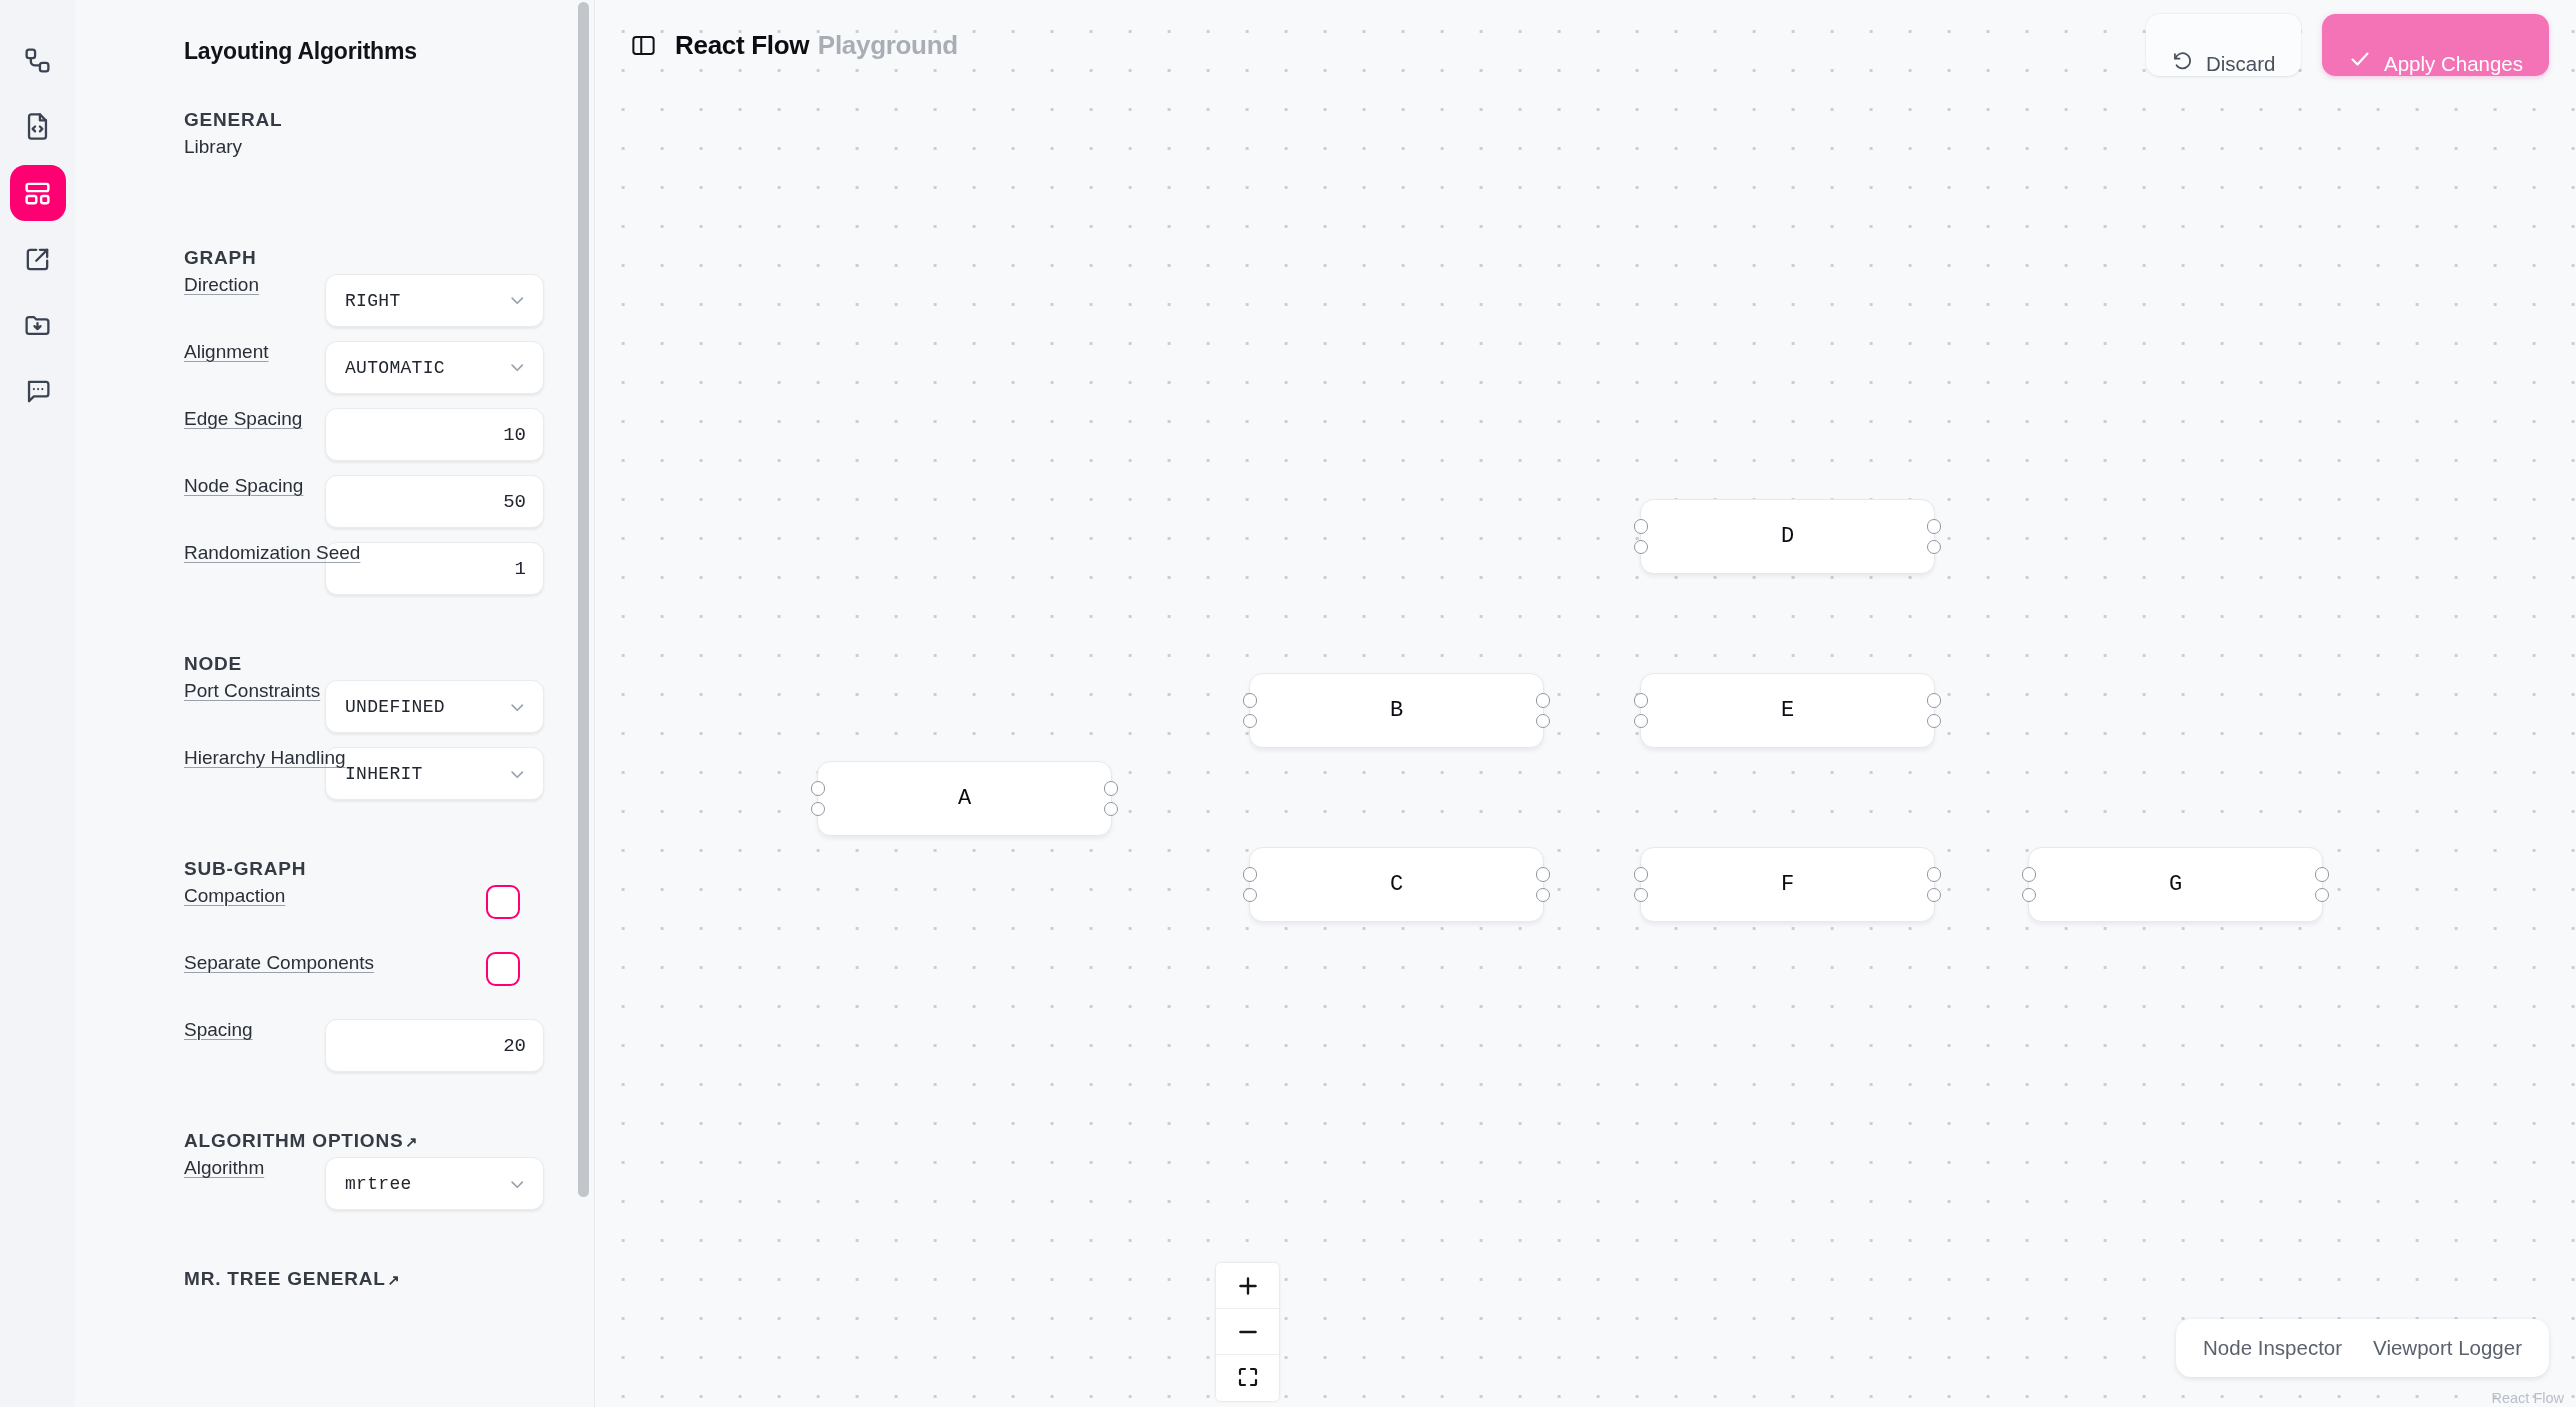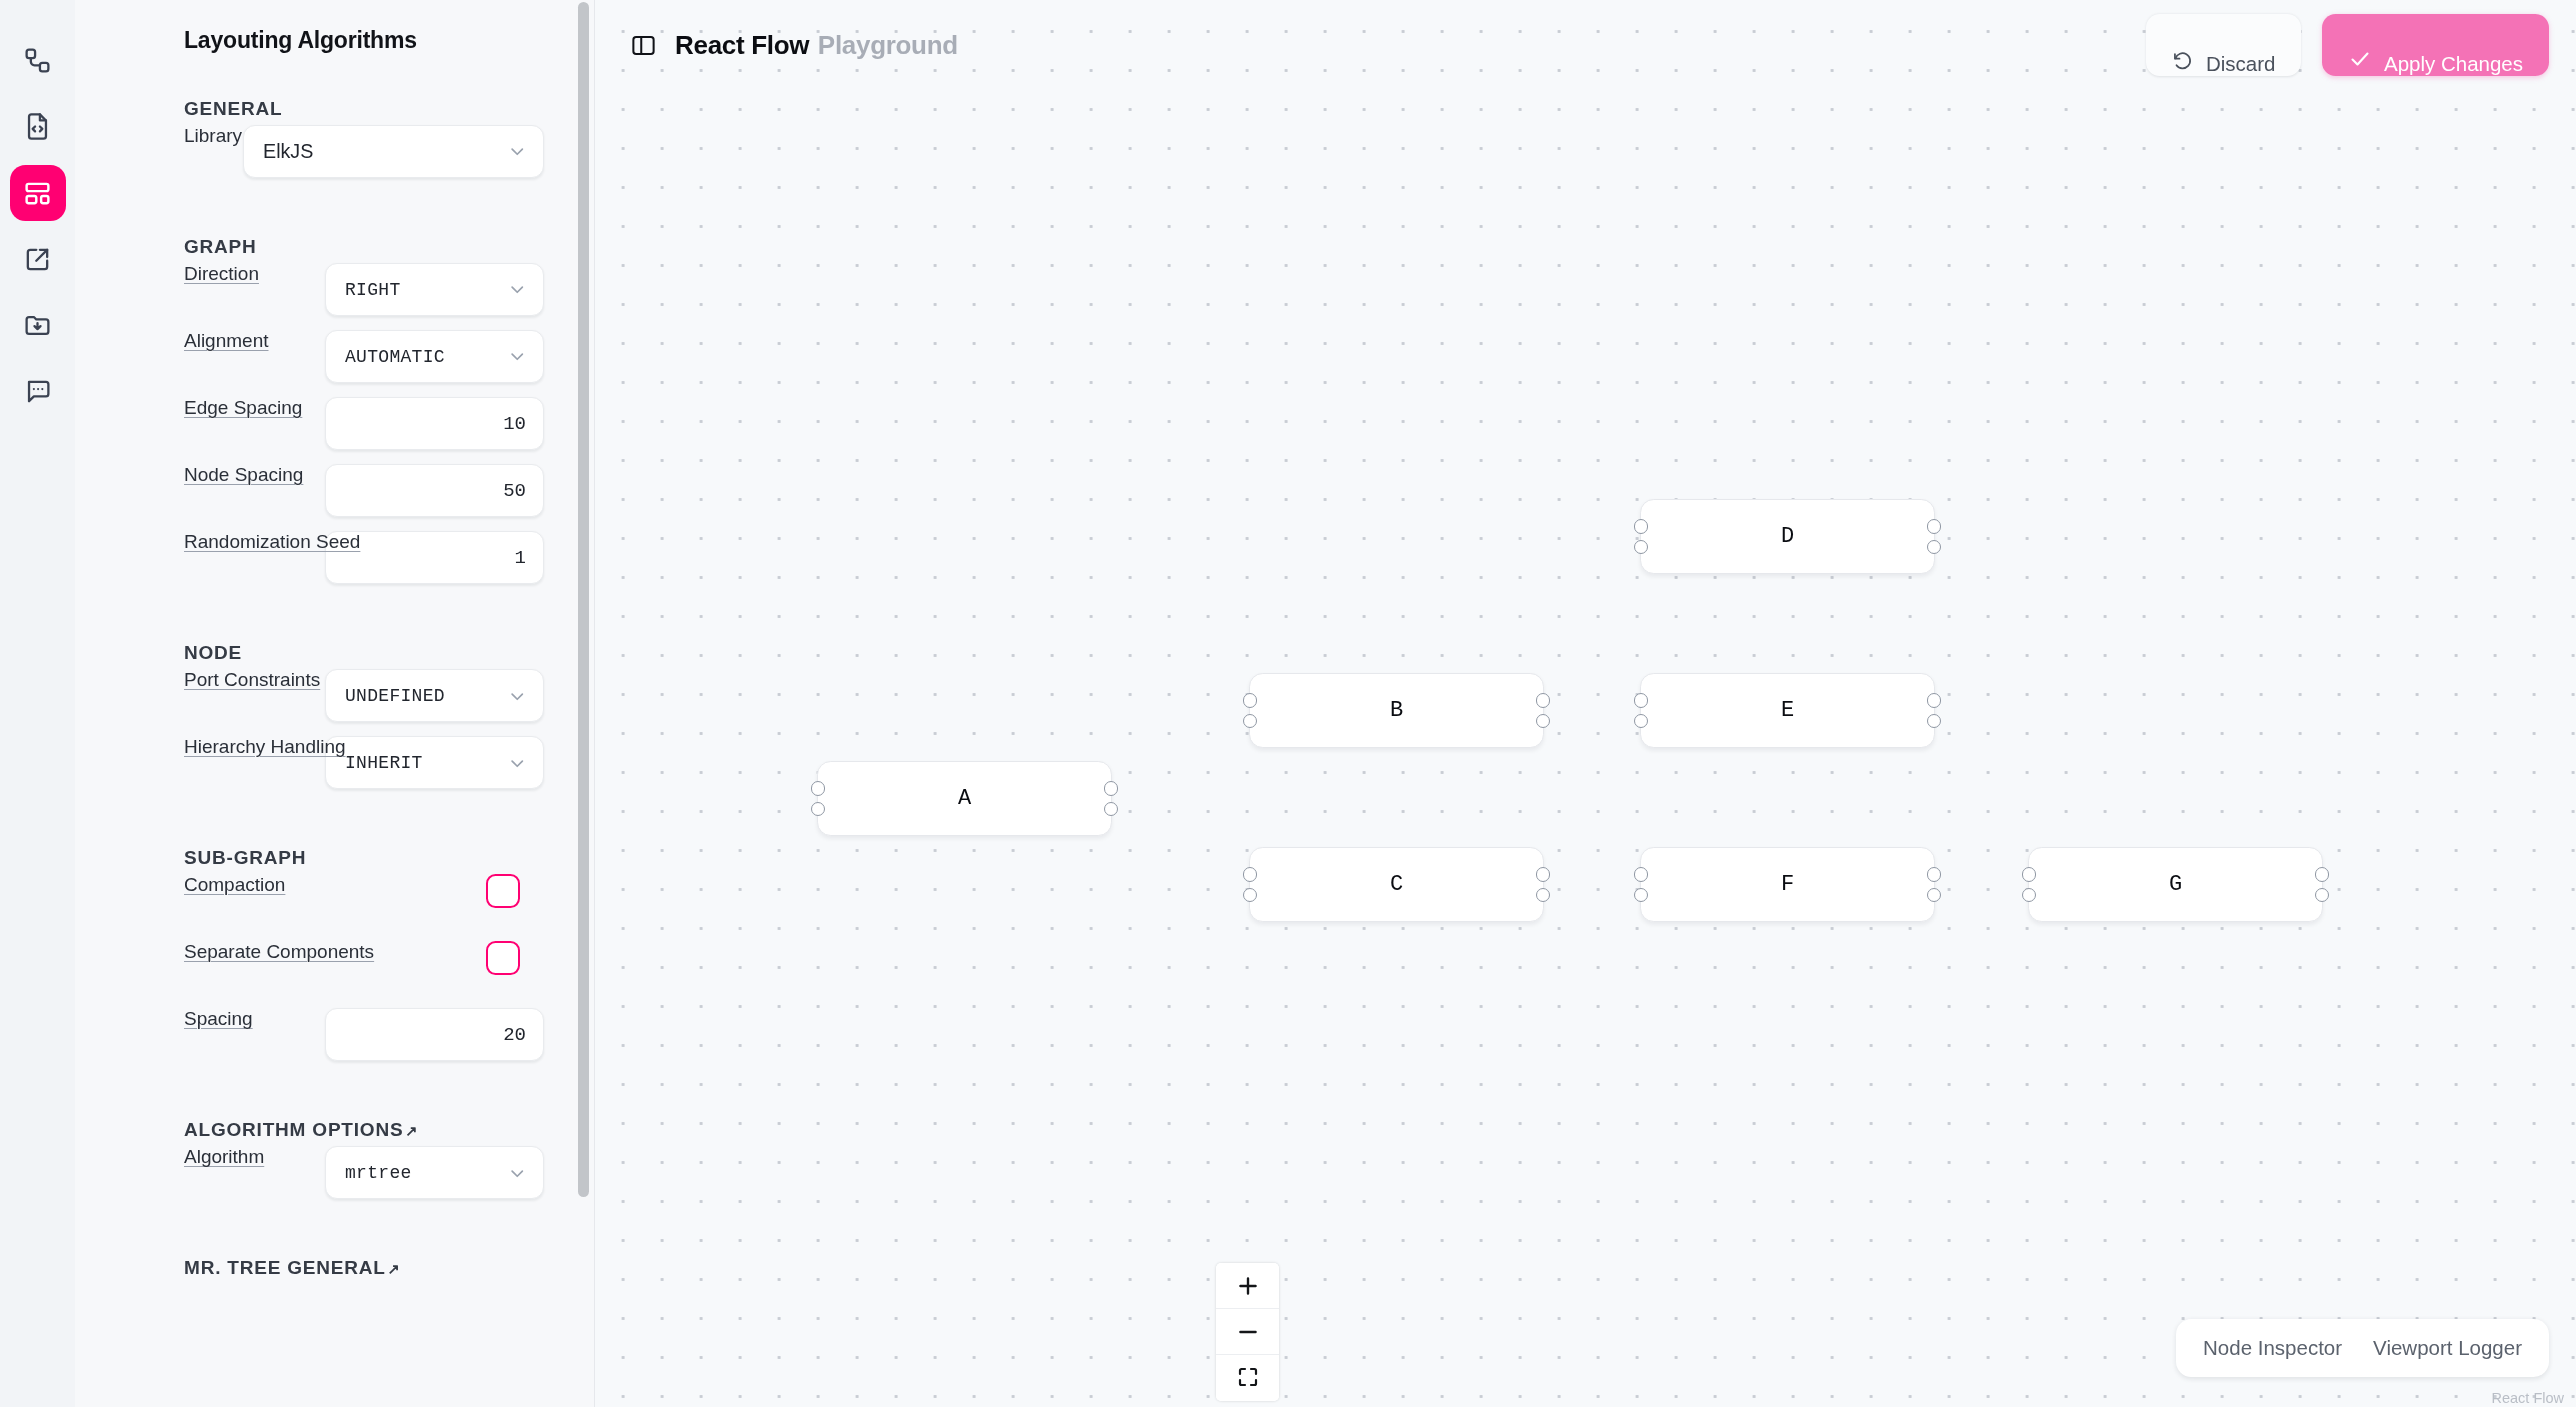--- a/index.html
+++ b/index.html
@@ -51,21 +51,21 @@
   .sidebar-inner {
     padding: 22px 50px 0 109px;
     position: relative;
     height: 100%;
   }
   .panel-title {
     font-size: 23px;
     font-weight: bold;
     color: #111318;
     letter-spacing: -0.2px;
-    margin-top: 5px;
+    margin-top: 16px;
     margin-left: 0;
   }
   .section-head {
     font-size: 19px;
     font-weight: bold;
     color: #353b45;
     letter-spacing: 0.8px;
     margin-top: 44px;
     margin-bottom: 5.1px;
     display: flex;
@@ -361,28 +361,20 @@
 
   <aside class="sidebar">
     <div class="sidebar-inner">
       <h1 class="panel-title">Layouting Algorithms</h1>
       <div id="sections-host">
           <div class="section-head">
             <span>GENERAL</span>
           </div>
           <div class="field-row">
             <span class="field-label">Library</span>
-            <div class="control select-ctl wide">
-              <span class="select-val sans">ElkJS</span>
-              <span class="chev">
-                <svg width="20.5" height="20.5" viewBox="0 0 24 24" fill="none" stroke="currentColor" stroke-width="2" stroke-linecap="round" stroke-linejoin="round">
-                  <path d="M6 9.5l6 6 6-6"></path>
-                </svg>
-              </span>
-            </div>
           </div>
           <div class="section-head">
             <span>GRAPH</span>
           </div>
           <div class="field-row">
             <span class="field-label und">Direction</span>
             <div class="control select-ctl">
               <span class="select-val">RIGHT</span>
               <span class="chev">
                 <svg width="20.5" height="20.5" viewBox="0 0 24 24" fill="none" stroke="currentColor" stroke-width="2" stroke-linecap="round" stroke-linejoin="round">

